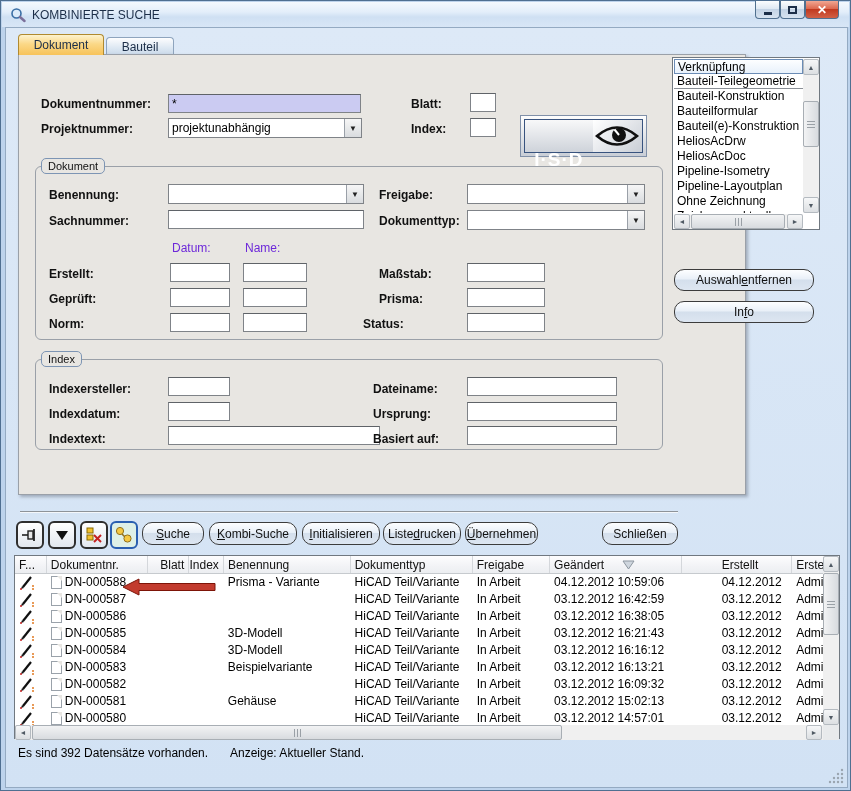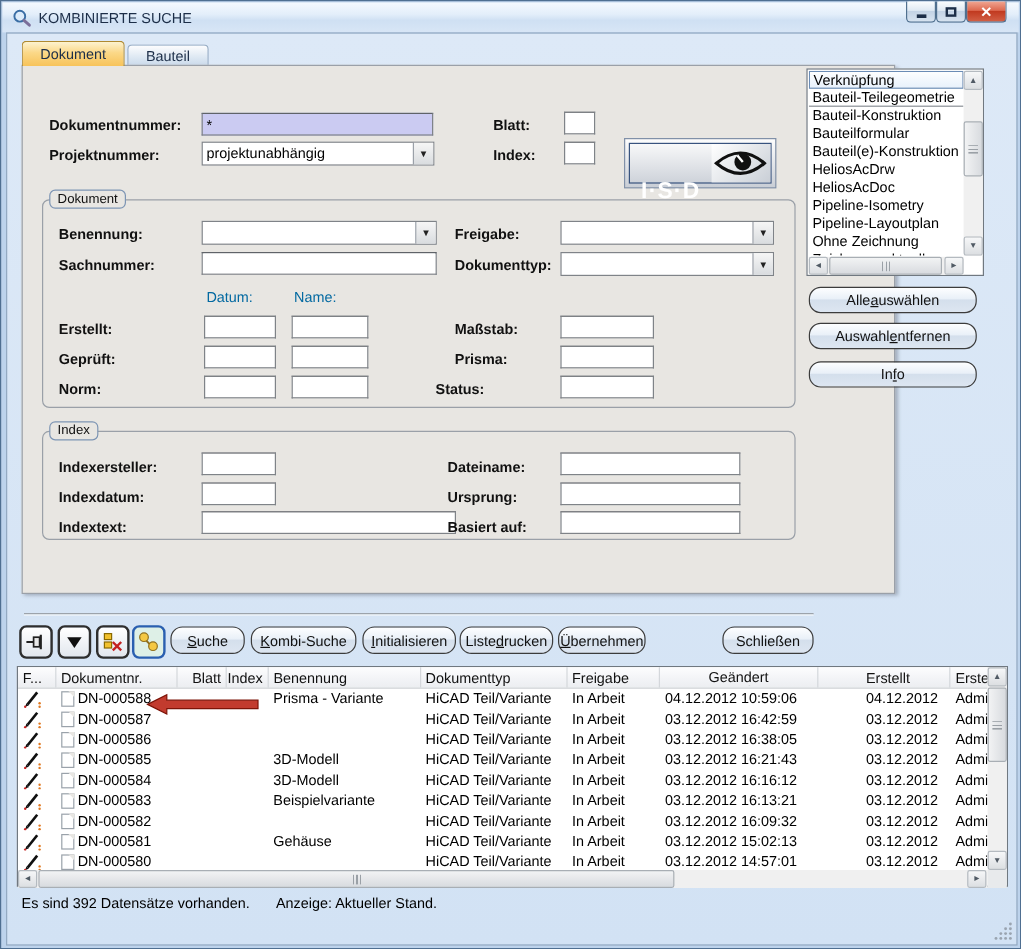--- a/index.html
+++ b/index.html
@@ -25,21 +25,21 @@
   .tab{position:absolute;font-size:12px;display:flex;align-items:center;justify-content:center;
     border:1px solid #8ea4bd;border-bottom:none;border-radius:4px 4px 0 0;color:#1c2e48;}
   #tab-dokument{left:12px;top:6px;width:86px;height:21px;z-index:3;
     border-color:#b08a30;background:linear-gradient(to bottom,#fdf3cf,#fbd887 45%,#f7c35a);}
   #tab-bauteil{left:100px;top:9px;width:68px;height:18px;
     background:linear-gradient(to bottom,#fdfdfe,#dce7f2 60%,#c9d9ea);}
   
   #tabpage{position:absolute;left:12px;top:26px;width:728px;height:441px;
     background:#e8e6e2;border:1px solid #9aa0a8;box-shadow:2px 2px 3px rgba(90,100,115,.45);}
   .lbl{position:absolute;font-size:12px;font-weight:bold;color:#111;white-space:nowrap;}
-  .lbl2{position:absolute;font-size:12px;color:#0369a1;white-space:nowrap;}
+  .lbl2{position:absolute;font-size:12px;color:#6d28d9;white-space:nowrap;}
   .tin{position:absolute;height:19px;border:1px solid #7f8388;border-top-color:#5f6368;
     background:#fff;font-size:12px;padding:0 3px;color:#000;outline:none;}
   .cmb{position:absolute;height:20px;border:1px solid #7f8388;background:#fff;display:flex;}
   .cmb-text{flex:1;font-size:12px;padding:2px 3px;overflow:hidden;white-space:nowrap;}
   .cmb-btn{width:17px;border-left:1px solid #9aa0a8;background:linear-gradient(to bottom,#f6f6f6,#d9dcdf);
     display:flex;align-items:center;justify-content:center;font-size:8px;color:#222;}
   .grp{position:absolute;border:1px solid #9aa0a8;border-radius:6px;}
   .pill{position:absolute;height:16px;border:1px solid #7d95b4;border-radius:5px;background:#e8e6e2;
     font-size:11px;color:#111;display:flex;align-items:center;padding:0 6px;z-index:2;}
   
@@ -75,21 +75,21 @@
   
   #table{position:absolute;left:8px;top:527px;width:826px;height:184px;border:1px solid #707880;background:#fff;}
   #thead{position:absolute;left:0;top:0;width:808px;height:18px;display:flex;
     background:linear-gradient(to bottom,#fdfdfe,#f2f3f6 60%,#eceef1);border-bottom:1px solid #c6cace;}
   .th{font-size:12px;color:#111;padding:1px 4px;border-right:1px solid #d4d7db;display:flex;align-items:center;overflow:hidden;white-space:nowrap;}
   #tbody{position:absolute;left:0;top:18px;width:808px;height:151px;overflow:hidden;background:#fff;}
   .tr{height:17px;display:flex;align-items:center;}
   .td{font-size:12px;color:#000;padding:0 4px;overflow:hidden;white-space:nowrap;height:17px;line-height:17px;}
   .c0{width:33px;display:flex;align-items:center;} .c1{width:106px;display:flex;align-items:center;gap:3px;}
   .c2{width:43px;} .c3{width:36px;} .c4{width:133px;} .c5{width:128px;} .c6{width:81px;}
-  .c7{width:138px;flex-direction:column;} .c8{width:78px;margin-left:36px;} .c9{width:32px;border-right:none;}
+  .c7{width:138px;} .c8{width:78px;margin-left:36px;} .c9{width:32px;border-right:none;}
   .th.c2,.th.c3{justify-content:flex-end;}
   .docicon{width:11px;height:13px;background:#fff;border:1px solid #9aa2aa;position:relative;flex:none;}
   .docicon::after{content:"";position:absolute;right:-1px;top:-1px;border-style:solid;border-width:0 5px 5px 0;
     border-color:transparent #e8e6e2 transparent transparent;}
   #arrow{position:absolute;left:106px;top:22px;z-index:5;}
   
   .status{position:absolute;top:718px;font-size:12px;color:#000;}
   #grip{position:absolute;right:2px;bottom:2px;}
 </style>
 </head>
@@ -234,25 +234,20 @@
 
       <div class="hsb" style="left:1px;top:156px;width:129px;">
         <div class="sb-btn" style="left:0;top:0;width:16px;height:15px;">◄</div>
         <div class="sb-thumb sb-thumb-h" style="left:17px;top:0;width:94px;height:15px;display:flex;">
             <span class="grip-h"></span>
           </div>
         <div class="sb-btn" style="left:113px;top:0;width:16px;height:15px;">►</div>
       </div>
     </div>
 
-    <div class="pbtn" style="left:668px;top:211px;width:140px;height:22px;">
-      <span>Alle </span>
-        <span class="u">a</span>
-        <span>uswählen</span>
-    </div>
     <div class="pbtn" style="left:668px;top:241px;width:140px;height:22px;">
       <span>Auswahl </span>
         <span class="u">e</span>
         <span>ntfernen</span>
     </div>
     <div class="pbtn" style="left:668px;top:273px;width:140px;height:22px;">
       <span>In</span>
         <span class="u">f</span>
         <span>o</span>
     </div>

